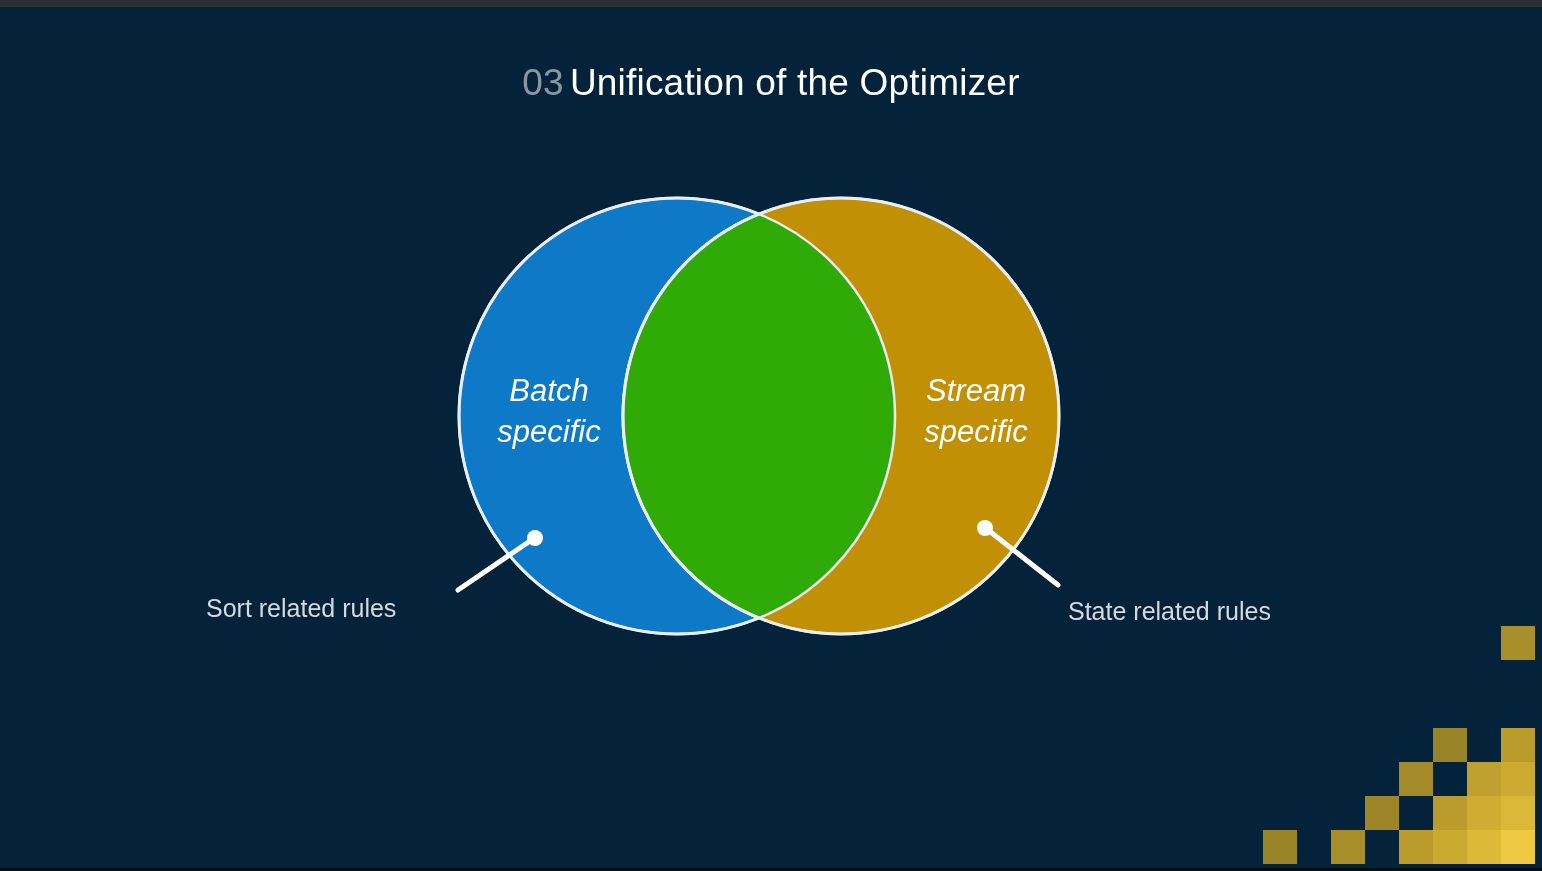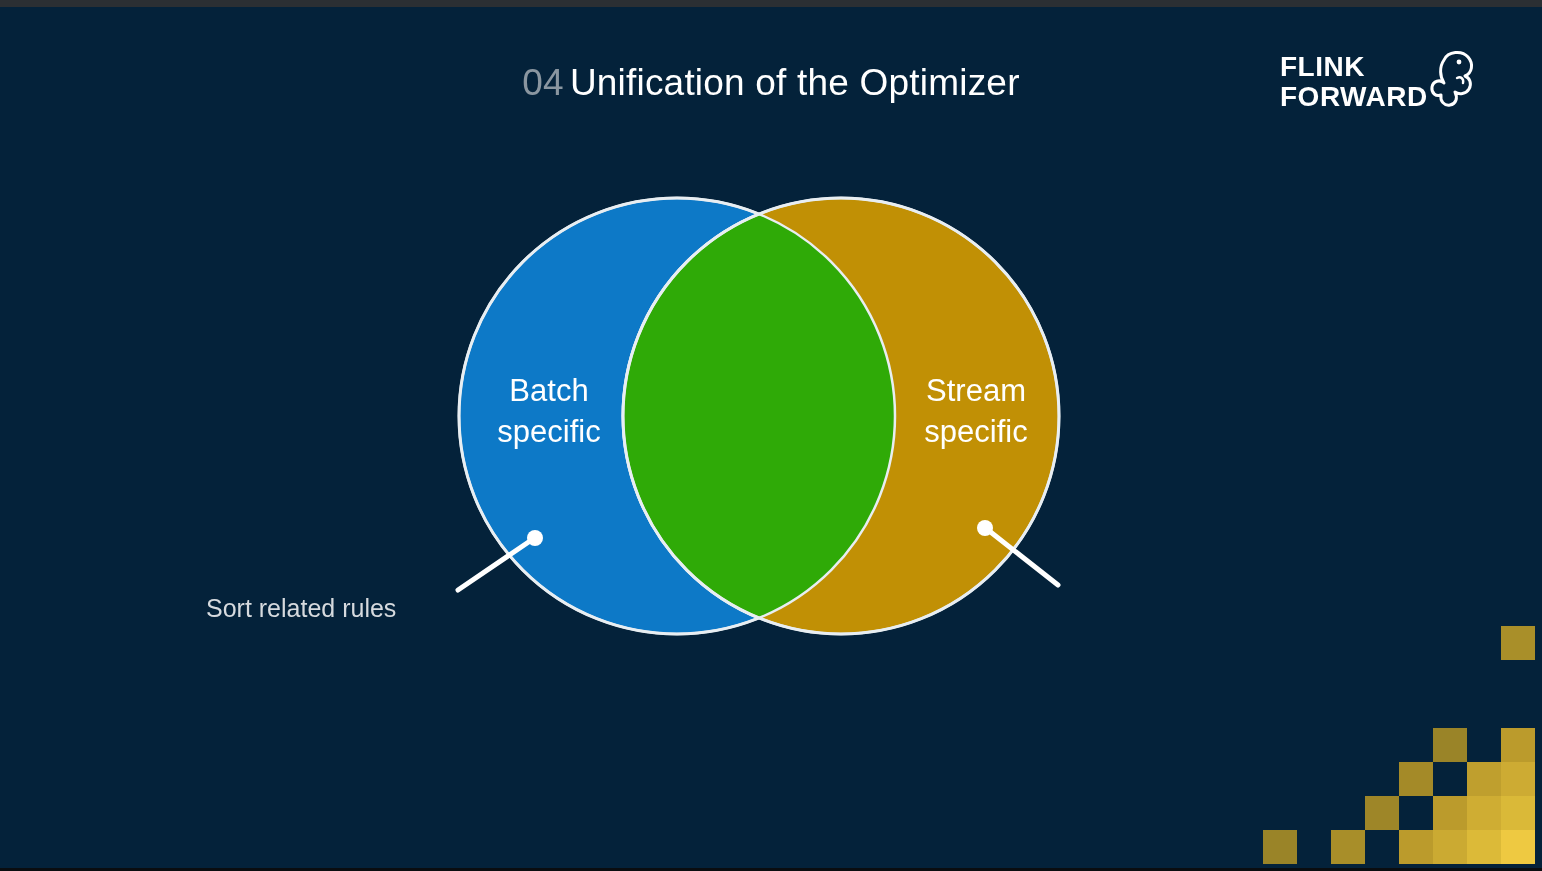--- a/index.html
+++ b/index.html
@@ -89,20 +89,21 @@
   }
 
   .venn-label {
     position: absolute;
     text-align: center;
     color: #ffffff;
     font-size: 31px;
     line-height: 41px;
     white-space: pre-line;
     pointer-events: none;
+    font-style: italic;
   }
   .venn-label.left  { left: 18px;  top: 190px; width: 182px; }
   .venn-label.mid   { left: 200px; top: 190px; width: 240px; }
   .venn-label.right { left: 445px; top: 190px; width: 182px; }
 
   
   .callout {
     position: absolute;
     color: #d6dade;
     font-size: 25px;
@@ -134,36 +135,23 @@
   }
 </style>
 </head>
 <body>
 
 <div id="slide">
 
   <div class="bar-top"></div>
 
   <div class="title">
-    <span class="num">04</span><span>Unification of the Optimizer</span>
+    <span class="num">03</span><span>Unification of the Optimizer</span>
   </div>
 
-  <div class="logo">
-    <div class="logo-text">
-      <div>FLINK</div>
-      <div>FORWARD</div>
-    </div>
-    <svg class="logo-mark" viewBox="0 0 66 66">
-      <path d="M30 12 C34 3, 48 2, 54 9 C60 16, 58 25, 51 28 C56 30, 58 36, 55 41
-               C52 46, 45 47, 41 44 C44 50, 42 56, 36 57 C30 58, 26 53, 27 47
-               C22 49, 17 45, 18 39 C19 33, 26 31, 30 35 C26 29, 25 19, 30 12 Z" fill="none" stroke="#ffffff" stroke-width="3" stroke-linejoin="round"></path>
-      <path d="M43 30 C47 28, 50 31, 49 35" fill="none" stroke="#ffffff" stroke-width="2.4" stroke-linecap="round"></path>
-      <circle cx="45" cy="14" r="2.4" fill="#ffffff"></circle>
-    </svg>
-  </div>
 
   <div class="venn">
     <svg width="640" height="470" viewBox="0 0 640 470">
       <defs>
         <clipPath id="clipLeft">
           <circle cx="237" cy="236" r="218"></circle>
         </clipPath>
       </defs>
 
       <circle cx="237" cy="236" r="218" fill="#0d79c7" stroke="#e8eef2" stroke-width="3"></circle>
@@ -185,20 +173,21 @@
   </div>
 
   <svg class="leaders" viewBox="0 0 1542 871">
     <line x1="533" y1="539" x2="458" y2="590" stroke="#ffffff" stroke-width="5" stroke-linecap="round"></line>
     <circle cx="535" cy="538" r="8" fill="#ffffff"></circle>
     <line x1="988" y1="530" x2="1058" y2="585" stroke="#ffffff" stroke-width="5" stroke-linecap="round"></line>
     <circle cx="985" cy="528" r="8" fill="#ffffff"></circle>
   </svg>
 
   <div class="callout callout-left">Sort related rules</div>
+  <div class="callout callout-right">State related rules</div>
 
   <div class="mosaic" id="mosaic">
       <div class="tile" style="left: 238px; top: 0px; width: 34px; height: 34px; background: rgb(169, 143, 41);"></div>
       <div class="tile" style="left: 170px; top: 102px; width: 34px; height: 34px; background: rgb(154, 132, 40);"></div>
       <div class="tile" style="left: 238px; top: 102px; width: 34px; height: 34px; background: rgb(187, 155, 44);"></div>
       <div class="tile" style="left: 136px; top: 136px; width: 34px; height: 34px; background: rgb(164, 138, 40);"></div>
       <div class="tile" style="left: 204px; top: 136px; width: 34px; height: 34px; background: rgb(191, 159, 46);"></div>
       <div class="tile" style="left: 238px; top: 136px; width: 34px; height: 34px; background: rgb(205, 171, 51);"></div>
       <div class="tile" style="left: 102px; top: 170px; width: 34px; height: 34px; background: rgb(158, 134, 40);"></div>
       <div class="tile" style="left: 170px; top: 170px; width: 34px; height: 34px; background: rgb(187, 155, 44);"></div>

